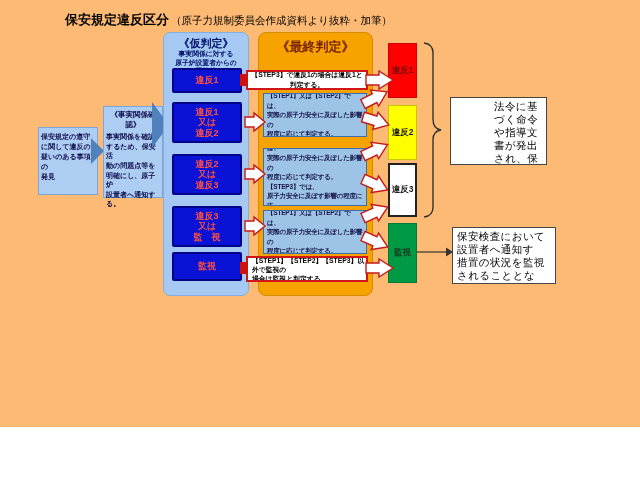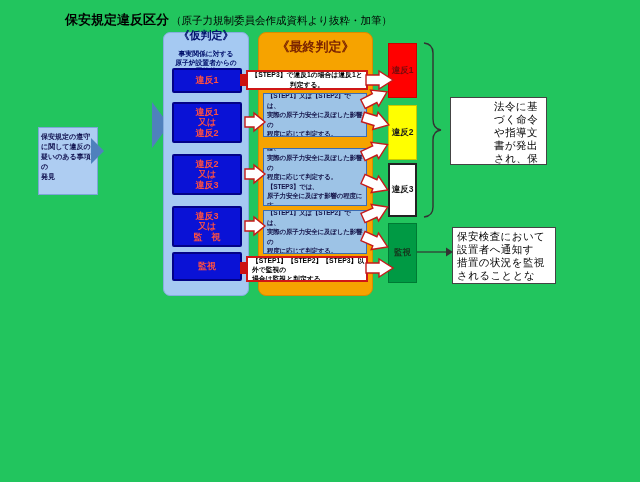--- a/index.html
+++ b/index.html
@@ -1,17 +1,17 @@
 <!DOCTYPE html>
 <html><head>
 <meta charset="utf-8">
 <style>
   html,body{margin:0;padding:0;}
   body{font-family:"Liberation Sans","DejaVu Sans",sans-serif;background:#fff;}
-  #canvas{position:relative;width:640px;height:482px;background:#22c55e;overflow:hidden;}
+  #canvas{position:relative;width:640px;height:427px;background:#fdba74;overflow:hidden;}
   .abs{position:absolute;box-sizing:border-box;}
   .pre{white-space:pre-line;}
 
   
   .title-main{font-size:13px;font-weight:bold;color:#000;}
   .title-note{font-size:10.5px;color:#000;margin-left:2px;}
 
   
   .ltblue{background:#aecdf2;border:1px solid #7da6d8;color:#10104e;}
   .discovery{left:38px;top:127px;width:60px;height:68px;font-size:7px;font-weight:bold;
@@ -21,21 +21,21 @@
   .factcheck .hdr{font-size:7.5px;text-align:center;margin:1px 0 3px 0;}
   .tri{width:0;height:0;}
   .tri-small{left:91px;top:138px;border-top:13px solid transparent;border-bottom:13px solid transparent;
              border-left:13px solid #4f81bd;}
   .tri-big{left:152px;top:102px;border-top:23px solid transparent;border-bottom:23px solid transparent;
            border-left:17px solid #4f81bd;}
 
   
   .prov-col{left:163px;top:32px;width:86px;height:264px;background:#a5c9f2;border:1px solid #85aede;
             border-radius:7px;}
-  .prov-hdr{left:163px;top:28px;width:86px;text-align:center;font-size:11px;font-weight:bold;color:#00106b;}
+  .prov-hdr{left:163px;top:36px;width:86px;text-align:center;font-size:11px;font-weight:bold;color:#00106b;}
   .prov-sub{left:163px;top:50px;width:86px;text-align:center;font-size:6.8px;font-weight:bold;
             color:#00106b;line-height:8.6px;}
   .bbox{background:#0a12d6;border:2px solid #020287;border-radius:2px;color:#ff5040;
         font-weight:bold;font-size:9px;display:flex;align-items:center;justify-content:center;
         text-align:center;line-height:10.5px;left:172px;width:70px;}
   .bb1{top:68px;height:25px;}
   .bb2{top:102px;height:41px;}
   .bb3{top:154px;height:41px;}
   .bb4{top:206px;height:41px;}
   .bb5{top:252px;height:29px;}
@@ -80,20 +80,29 @@
 
   <div class="abs" style="left:65px;top:10px;width:560px;">
     <span class="title-main">保安規定違反区分</span><span class="title-note">（原子力規制委員会作成資料より抜粋・加筆）</span>
   </div>
 
   <div class="abs ltblue discovery pre">保安規定の遵守
 に関して違反の
 疑いのある事項の
 発見</div>
   <div class="abs tri tri-small"></div>
+  <div class="abs ltblue factcheck">
+    <div class="hdr">《事実関係確認》</div>
+    <div class="pre">事実関係を確認
+するため、保安活
+動の問題点等を
+明確にし、原子炉
+設置者へ通知す
+る。</div>
+  </div>
   <div class="abs tri tri-big"></div>
 
   <div class="abs prov-col"></div>
   <div class="abs prov-hdr">《仮判定》</div>
   <div class="abs prov-sub pre">事実関係に対する
 原子炉設置者からの
 回答後</div>
   <div class="abs bbox bb1 pre">違反1</div>
   <div class="abs bbox bb2 pre">違反1
 又は

